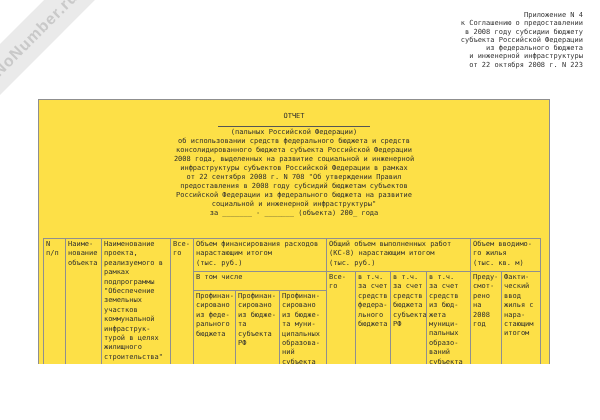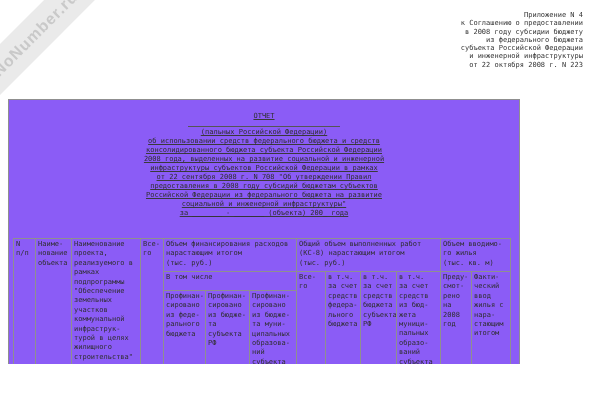--- a/index.html
+++ b/index.html
@@ -20,23 +20,23 @@
     font-family:"Liberation Sans","DejaVu Sans",sans-serif;
     font-weight:bold;font-size:16px;letter-spacing:1px;color:#c9c9c9;
   }
   
   .annotation{
     position:absolute;top:11px;right:17px;text-align:right;
     font-size:7px;line-height:8.3px;color:#333;margin-left:16px;
   }
   
   .page{
-    position:absolute;left:8px;top:99px;width:510px;height:264px;
+    position:absolute;left:38px;top:99px;width:510px;height:264px;
     border:1px solid #8f8f8f;border-bottom:none;
-    overflow:hidden;background:#8b5cf6;text-decoration:underline;
+    overflow:hidden;background:#fde047;
   }
   .title-block{
     margin-top:12px;text-align:center;font-size:7px;line-height:9px;color:#2e2e2e;
   }
   .t-line{white-space:pre;}
   .subject-rule{
     width:152px;height:4px;margin:1px auto 1px;
     border-bottom:1px solid #555;
   }
   
@@ -60,22 +60,22 @@
 <body>
 
 <div class="watermark">
   <span>NoNumber.ru</span>
 </div>
 
 <div class="annotation">
   <div class="t-line">Приложение N 4</div>
   <div class="t-line">к Соглашению о предоставлении</div>
   <div class="t-line">в 2008 году субсидии бюджету</div>
+  <div class="t-line">субъекта Российской Федерации</div>
   <div class="t-line">из федерального бюджета</div>
-  <div class="t-line">субъекта Российской Федерации</div>
   <div class="t-line">и инженерной инфраструктуры</div>
   <div class="t-line">от 22 октября 2008 г. N 223</div>
 </div>
 
 <div class="page">
   <div class="title-block">
     <div class="t-line">ОТЧЕТ</div>
     <div class="subject-rule"></div>
     <div class="t-line">(пальных Российской Федерации)</div>
     <div class="t-line">об использовании средств федерального бюджета и средств</div>

